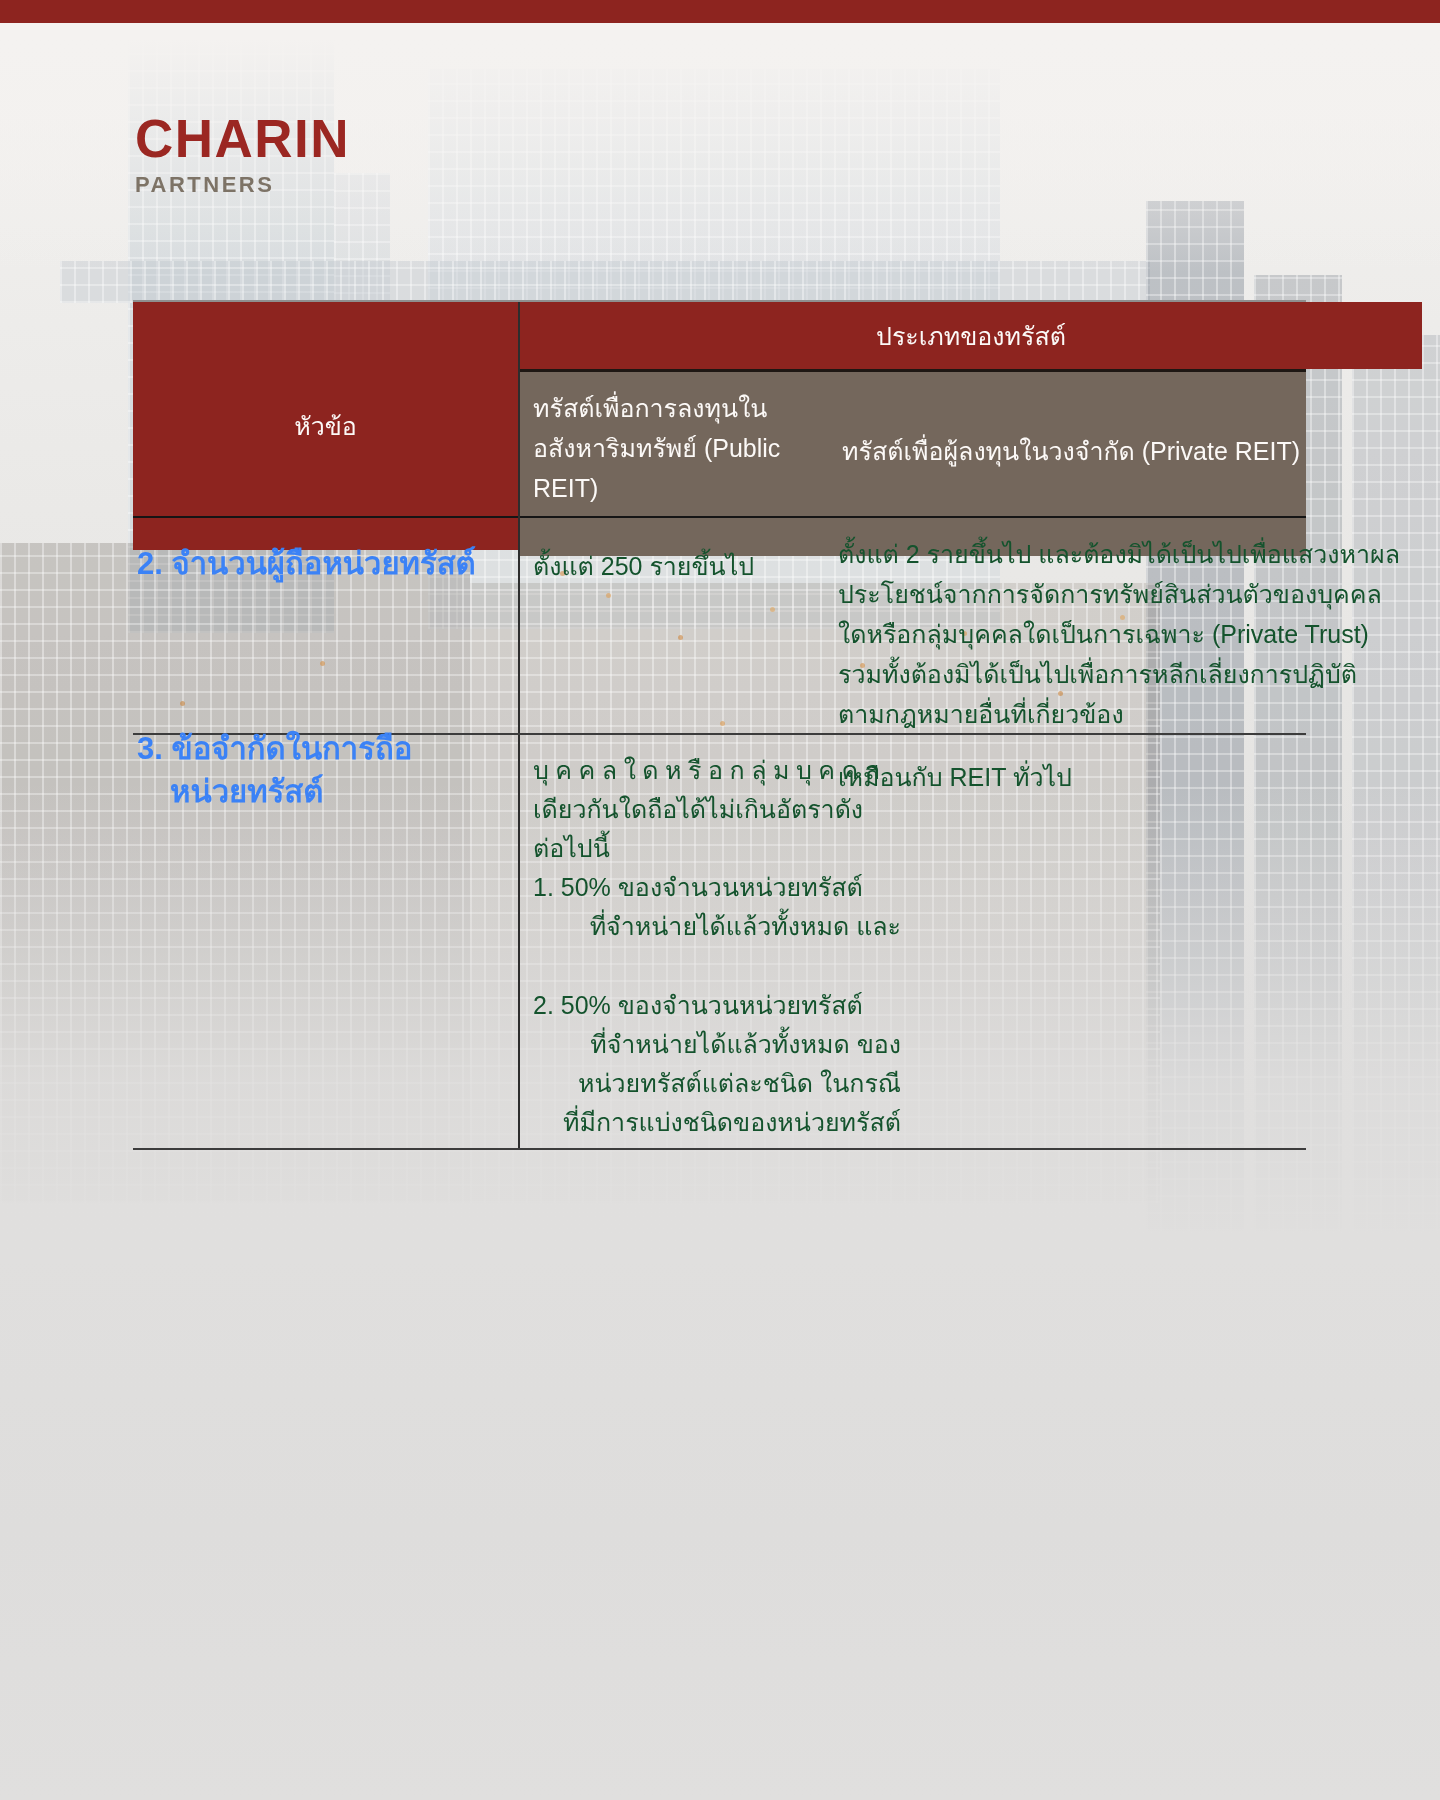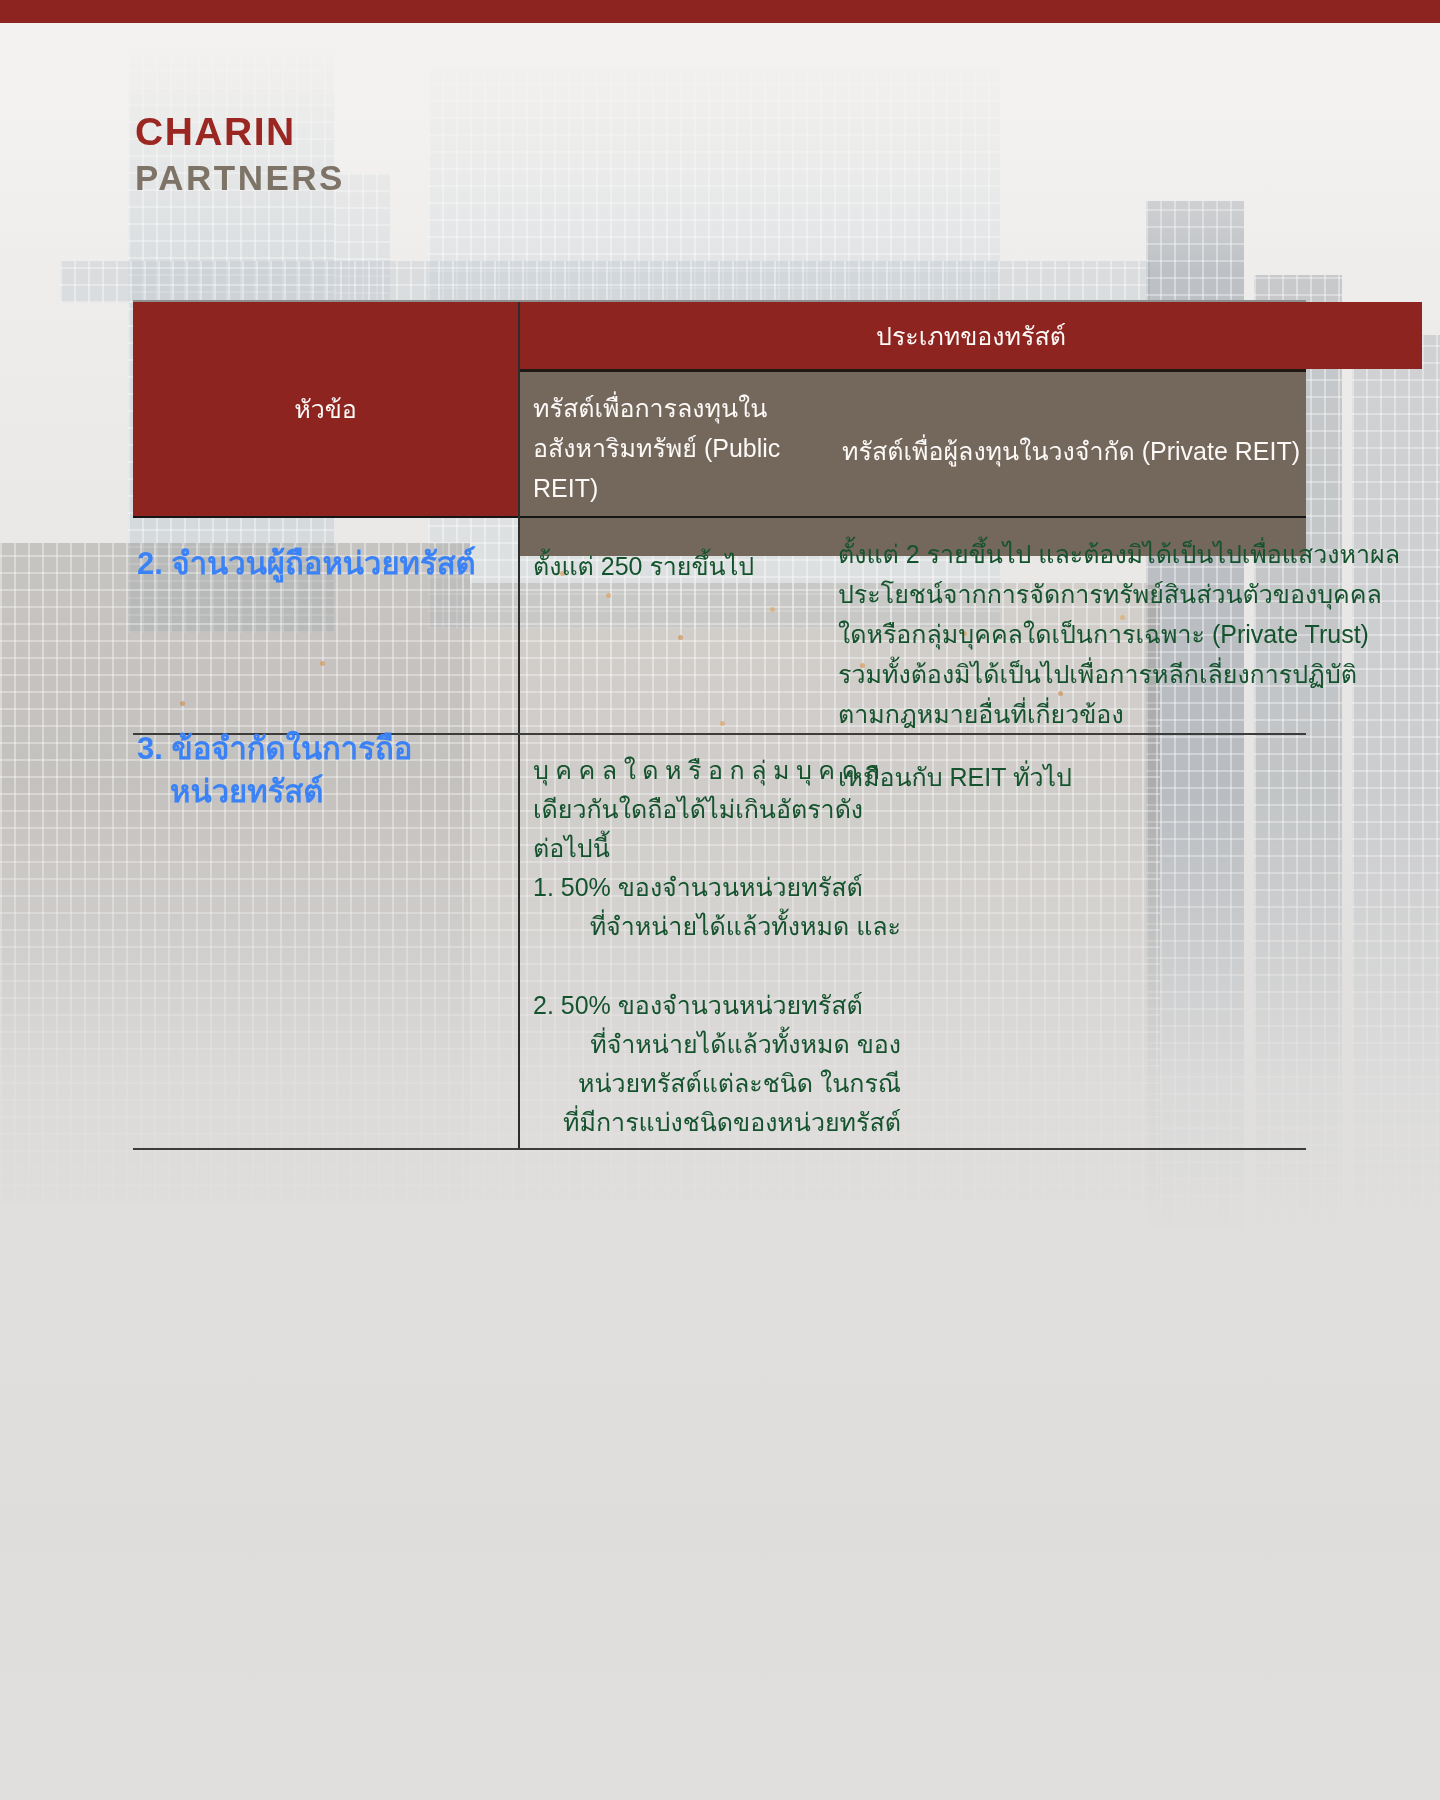--- a/index.html
+++ b/index.html
@@ -35,33 +35,33 @@
   .haze-top{position:absolute;left:0;top:0;width:100%;height:250px;
     background:linear-gradient(180deg,#f4f2f0 6%,rgba(244,242,240,0) 100%);}
   .fade-bottom{position:absolute;left:0;top:760px;width:100%;height:480px;
     background:linear-gradient(180deg,rgba(224,223,222,0) 0%,rgba(224,223,222,.85) 62%,#e0dfde 100%);}
 
   
   .topbar{position:absolute;left:0;top:0;width:1440px;height:23px;background:var(--brand-red,#8d241f);}
 
   
   .logo{position:absolute;left:135px;top:112px;line-height:1;}
-  .logo-main{font-size:39px;font-weight:700;letter-spacing:1.5px;color:var(--logo-red,#9b2722);}
-  .logo-sub{margin-top:9px;font-size:35px;font-weight:700;letter-spacing:2.5px;color:var(--logo-gray,#7d7366);}
+  .logo-main{font-size:53px;font-weight:700;letter-spacing:1.5px;color:var(--logo-red,#9b2722);}
+  .logo-sub{margin-top:9px;font-size:22px;font-weight:700;letter-spacing:2.5px;color:var(--logo-gray,#7d7366);}
 
   
   .tbl{position:absolute;left:133px;top:302px;width:1173px;height:848px;}
   .tline{position:absolute;background:#3a3a3a;}
   .t-top{left:0;top:-2px;width:1173px;height:2px;background:#8f8f8f;}
   .t-head-bottom{left:0;top:214px;width:1173px;height:2px;background:#151515;}
   .t-row-div{left:0;top:431px;width:1173px;height:2px;background:#3c3c3c;}
   .t-bottom{left:0;top:846px;width:1173px;height:2px;background:#3c3c3c;}
   .t-vdiv{left:385px;top:0;width:2px;height:848px;background:#2d2d2d;}
 
-  .cell-corner{position:absolute;left:0;top:0;width:385px;height:214px;background:var(--brand-red,#8d241f);
+  .cell-corner{position:absolute;left:0;top:0;width:385px;height:248px;background:var(--brand-red,#8d241f);
     display:flex;align-items:center;justify-content:center;}
   .cell-group{position:absolute;left:387px;top:0;width:902px;height:67px;background:var(--brand-red,#8d241f);
     display:flex;align-items:center;justify-content:center;}
   .cell-gray{position:absolute;left:387px;top:67px;width:786px;height:187px;background:var(--header-brown,#74675c);
     border-top:3px solid #1e1713;}
   .hdr-txt{color:#fcf9f7;font-size:25px;white-space:nowrap;}
   .pub-hdr{position:absolute;left:13px;top:16px;line-height:40px;}
   .pvt-hdr{position:absolute;left:322px;top:59px;line-height:40px;}
   .hline{white-space:nowrap;}
 

